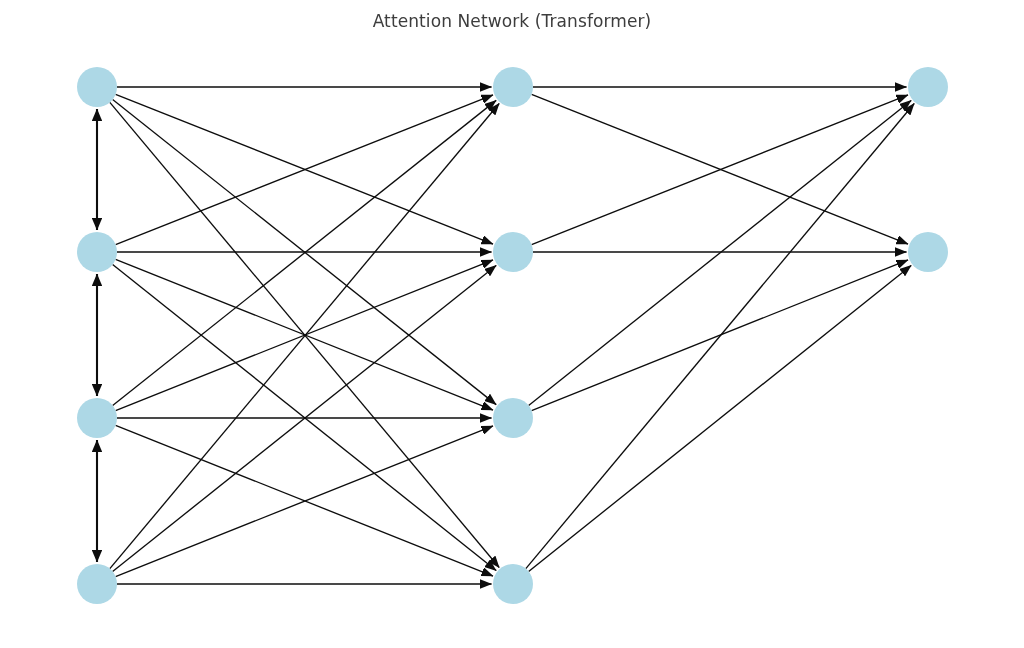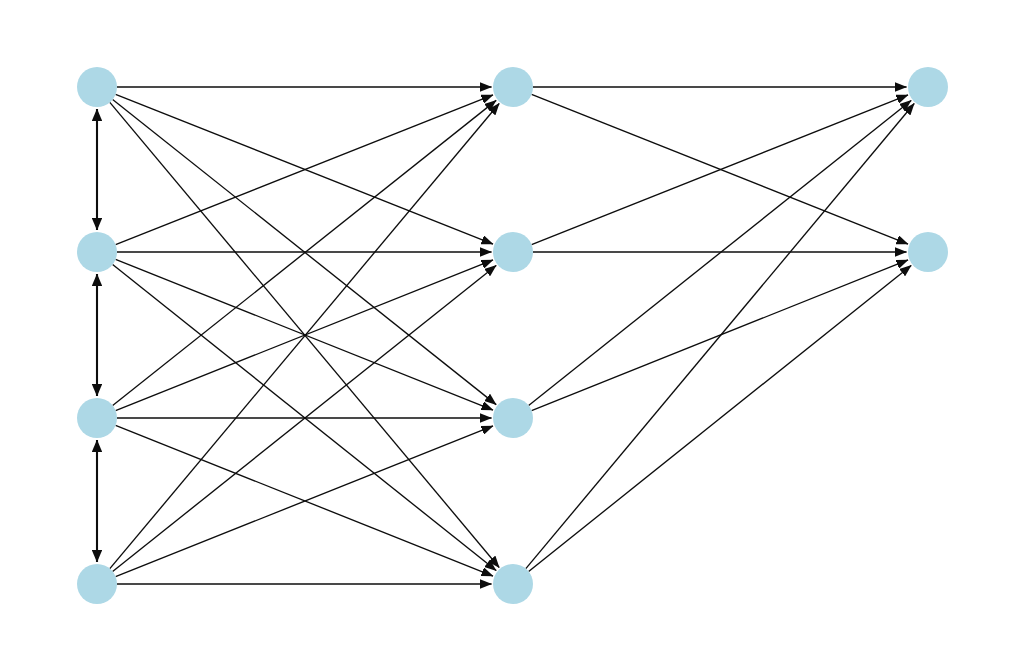--- a/index.html
+++ b/index.html
@@ -54,20 +54,21 @@
   .graph-node {
     fill: #ADD8E6;
     stroke: none;
   }
 </style>
 </head>
 <body>
 
 <div id="figure">
 
+  <div id="figure-title">Attention Network (Transformer)</div>
 
   <svg id="graph-canvas" viewBox="0 0 1024 648">
     <defs>
       <marker id="arrowhead" markerWidth="9" markerHeight="7" refX="8.6" refY="3.5" orient="auto" markerUnits="strokeWidth">
         <polygon points="0 0, 9 3.5, 0 7" fill="#0d0d0d"></polygon>
       </marker>
       <marker id="arrowhead-att" markerWidth="6" markerHeight="5" refX="5.8" refY="2.5" orient="auto" markerUnits="strokeWidth">
         <polygon points="0 0, 6 2.5, 0 5" fill="#0d0d0d"></polygon>
       </marker>
       <marker id="arrowtail-att" markerWidth="6" markerHeight="5" refX="0.2" refY="2.5" orient="auto" markerUnits="strokeWidth">

